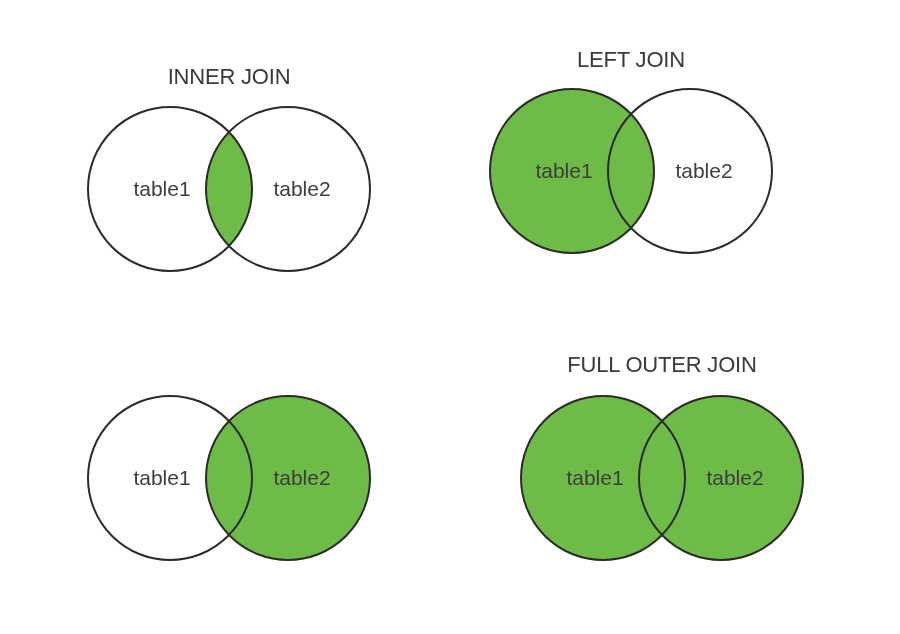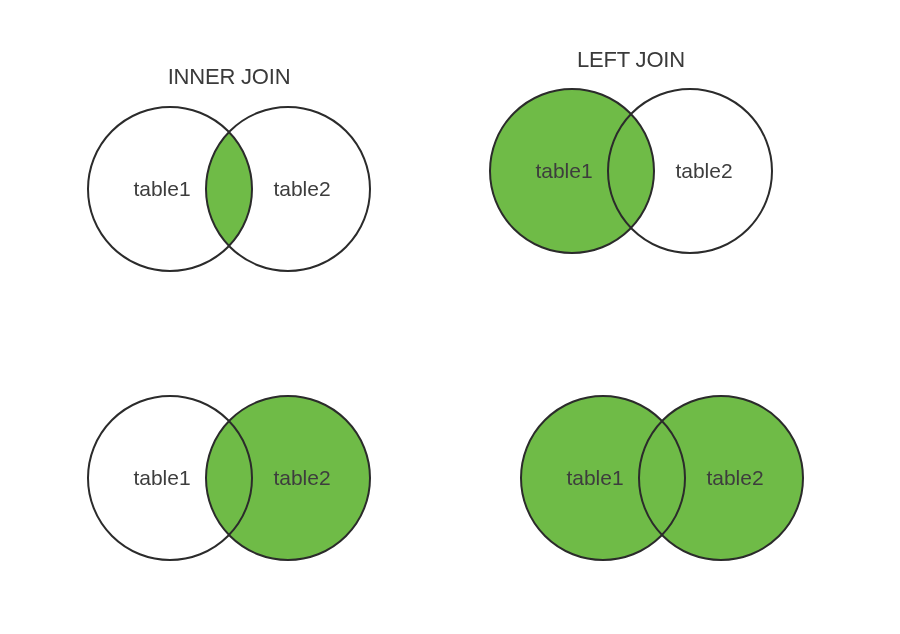--- a/index.html
+++ b/index.html
@@ -97,20 +97,21 @@
       <circle cx="239" cy="112" r="82" fill="#6fbb47"></circle>
       <circle cx="239" cy="112" r="82" clip-path="url(#clipA2)" fill="#6fbb47"></circle>
       <circle class="outline" cx="121" cy="112" r="82" stroke="#2b2b2b"></circle>
       <circle class="outline" cx="239" cy="112" r="82" stroke="#2b2b2b"></circle>
       <text class="lbl" x="113" y="119" fill="#3d3d3d">table1</text>
       <text class="lbl" x="253" y="119" fill="#3d3d3d">table2</text>
     </svg>
   </section>
 
   <section class="diagram" style="left:482px; top:334px;">
+    <div class="title" style="top:18px">FULL OUTER JOIN</div>
     <svg class="venn" style="top:32px" width="360" height="224" viewBox="0 0 360 224">
       <defs>
           <clipPath id="clipA3">
             <circle cx="121" cy="112" r="82"></circle>
           </clipPath>
         </defs>
       <circle cx="121" cy="112" r="82" fill="#6fbb47"></circle>
       <circle cx="239" cy="112" r="82" fill="#6fbb47"></circle>
       <circle cx="239" cy="112" r="82" clip-path="url(#clipA3)" fill="#6fbb47"></circle>
       <circle class="outline" cx="121" cy="112" r="82" stroke="#2b2b2b"></circle>

